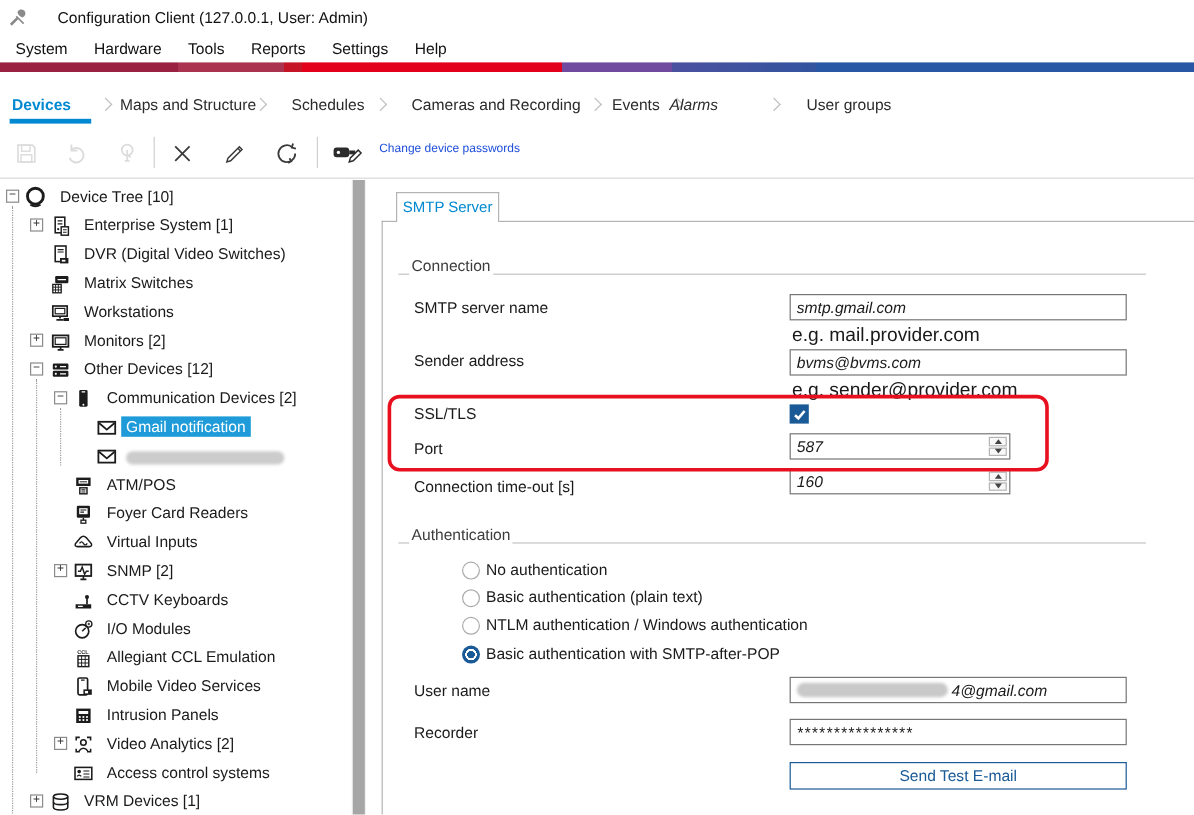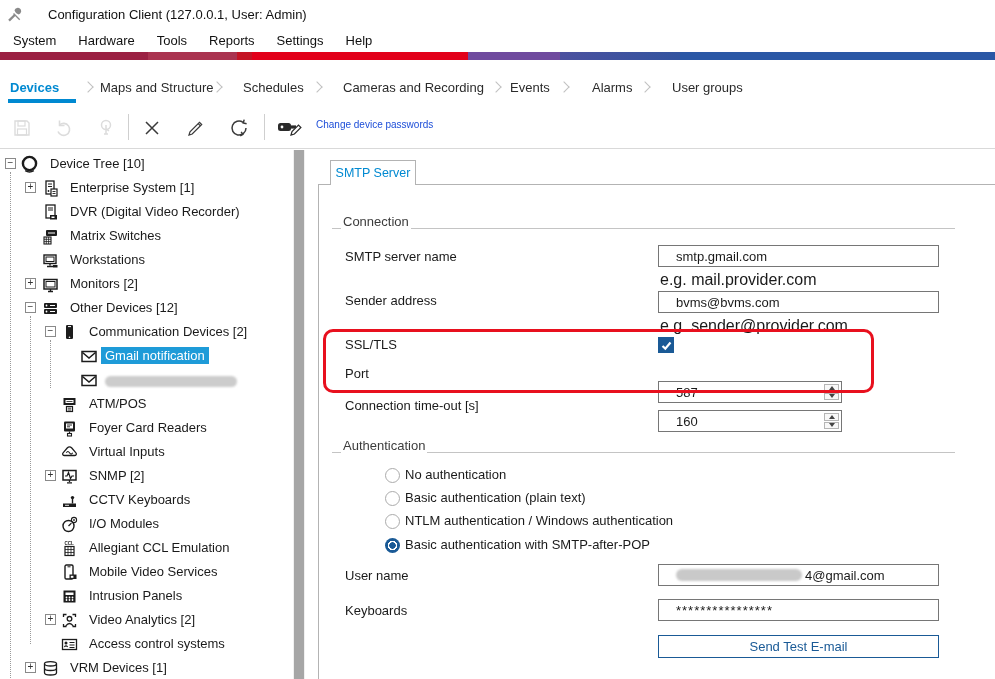--- a/index.html
+++ b/index.html
@@ -45,22 +45,22 @@
   .content{position:absolute;left:306px;top:150px;width:689px;height:529px;background:#fff;}
   .panel-vline{position:absolute;left:12px;top:34px;height:495px;border-left:1px solid #b3b3b3;}
   .panel-hline{position:absolute;left:12px;top:34px;width:677px;height:1px;background:#b3b3b3;}
   .tab{position:absolute;left:24px;top:10px;width:86px;height:25px;background:#fff;border:1px solid #b3b3b3;border-bottom:none;box-sizing:border-box;display:flex;align-items:center;justify-content:center;font-size:12.5px;color:#0089d1;z-index:2;}
   .group-head{position:absolute;left:26px;width:623px;display:flex;align-items:flex-end;gap:2px;}
   .group-head .dash{width:9px;height:1px;background:#c4c4c4;}
   .group-head .lbl{font-size:13px;color:#3c3c3c;white-space:nowrap;}
   .group-head .line{flex:1;height:1px;background:#c4c4c4;}
   .flabel{position:absolute;left:39px;font-size:13px;color:#1a1a1a;white-space:nowrap;}
   .hint{position:absolute;left:354px;font-size:16px;color:#1a1a1a;white-space:nowrap;}
-  .tinput{position:absolute;left:352px;height:22px;border:1px solid #767676;background:#fff;box-sizing:border-box;font-size:13px;display:flex;align-items:center;padding-left:17px;overflow:hidden;}
-  .w-full{width:281px;} .w-spin{width:184px;margin-top:20px;}
+  .tinput{position:absolute;left:352px;height:22px;border:1px solid #767676;background:#fff;box-sizing:border-box;font-size:13px;display:flex;align-items:center;padding-left:5px;overflow:hidden;font-style:italic;}
+  .w-full{width:281px;} .w-spin{width:184px;}
   .spin{position:absolute;right:2px;top:2px;width:15px;height:16px;display:flex;flex-direction:column;gap:1px;}
   .spin div{flex:1;border:1px solid #b5b5b5;background:#f8f8f8;display:flex;align-items:center;justify-content:center;}
   .arr-up{width:0;height:0;border-left:3px solid transparent;border-right:3px solid transparent;border-bottom:4px solid #444;}
   .arr-dn{width:0;height:0;border-left:3px solid transparent;border-right:3px solid transparent;border-top:4px solid #444;}
   .checkbox{position:absolute;left:352px;width:16px;height:16px;background:#1a5a96;display:flex;align-items:center;justify-content:center;}
   .annotation{position:absolute;left:17px;top:179px;width:545px;height:58px;border:3px solid #e8101e;border-radius:10px;pointer-events:none;z-index:3;}
   .radio{position:absolute;left:79px;width:15px;height:15px;border-radius:50%;box-sizing:border-box;}
   .radio.off{border:1px solid #ababab;background:#fff;}
   .radio.on{background:radial-gradient(circle,#1a5a96 0 3.1px,#fff 3.3px 4.7px,#1a5a96 4.9px 100%);}
   .rlabel{position:absolute;left:99px;font-size:13px;white-space:nowrap;color:#1a1a1a;}
@@ -98,21 +98,21 @@
     <span class="navtab active" style="left:10px;">Devices</span>
     <span class="chev" style="left:84px;"></span>
     <span class="navtab" style="left:100px;">Maps and Structure</span>
     <span class="chev" style="left:213px;"></span>
     <span class="navtab" style="left:243px;text-align:center;">Schedules</span>
     <span class="chev" style="left:313px;"></span>
     <span class="navtab" style="left:343px;">Cameras and Recording</span>
     <span class="chev" style="left:492px;"></span>
     <span class="navtab" style="left:510px;">Events</span>
     <span class="chev" style="left:560px;"></span>
-    <span class="navtab" style="left:592px;">Alarms</span>
+    <span class="navtab" style="left:558px;font-style:italic;">Alarms</span>
     <span class="chev" style="left:641px;"></span>
     <span class="navtab" style="left:672px;">User groups</span>
     <div class="nav-underline"></div>
   </div>
 
   <div class="toolbar">
     <span class="tbtn" style="left:11px;">
       <svg width="20" height="20" viewBox="0 0 20 20">
           <path d="M3 3 h12 l2 2 v12 h-14 z" fill="none" stroke="#dcdcdc" stroke-width="1.4"></path>
           <rect x="6" y="3" width="7" height="5" fill="none" stroke="#dcdcdc" stroke-width="1.2"></rect>
@@ -192,21 +192,21 @@
         </div>
         <div class="trow" style="top: 50px;">
           <span class="ticon" style="left:40px">
             <svg width="17" height="17" viewBox="0 0 17 17">
               <rect x="4" y="1" width="9" height="13" stroke="#1c1c1c" fill="none" stroke-width="1.3"></rect>
               <path d="M6 4 h5 M6 6 h5" stroke="#1c1c1c"></path>
               <rect x="8" y="11" width="7" height="4.5" fill="#1c1c1c"></rect>
               <rect x="9.5" y="12.5" width="3" height="1.5" fill="#fff"></rect>
             </svg>
           </span>
-          <span class="tlabel" style="left:66px">DVR (Digital Video Recorder)</span>
+          <span class="tlabel" style="left:66px">DVR (Digital Video Switches)</span>
         </div>
         <div class="trow" style="top: 74px;">
           <span class="ticon" style="left:40px">
             <svg width="17" height="17" viewBox="0 0 17 17">
               <rect x="4" y="2" width="11" height="6" rx="1" fill="#1c1c1c"></rect>
               <path d="M6 5 h7" stroke="#fff"></path>
               <rect x="2" y="9" width="7" height="7" stroke="#1c1c1c" fill="none" stroke-width="1.1"></rect>
               <path d="M2 11.3 h7 M2 13.6 h7 M4.3 9 v7 M6.6 9 v7" stroke="#1c1c1c" stroke-width="0.8"></path>
             </svg>
           </span>
@@ -491,20 +491,20 @@
         <div class="radio on" style="top: 388px;"></div>
         <span class="rlabel" style="top: 387px;">Basic authentication with SMTP-after-POP</span>
       </div>
 
     <span class="flabel" style="top:418px;">User name</span>
     <div class="tinput w-full" style="top:414px;">
       <span class="ublur"></span>
       <span>4@gmail.com</span>
     </div>
 
-    <span class="flabel" style="top:453px;">Keyboards</span>
+    <span class="flabel" style="top:453px;">Recorder</span>
     <div class="tinput w-full" style="top:449px;letter-spacing:1px;">
         <span>****************</span>
       </div>
 
     <div class="btn" style="top:485px;">Send Test E-mail</div>
   </div>
 </div>
 
 </body></html>

